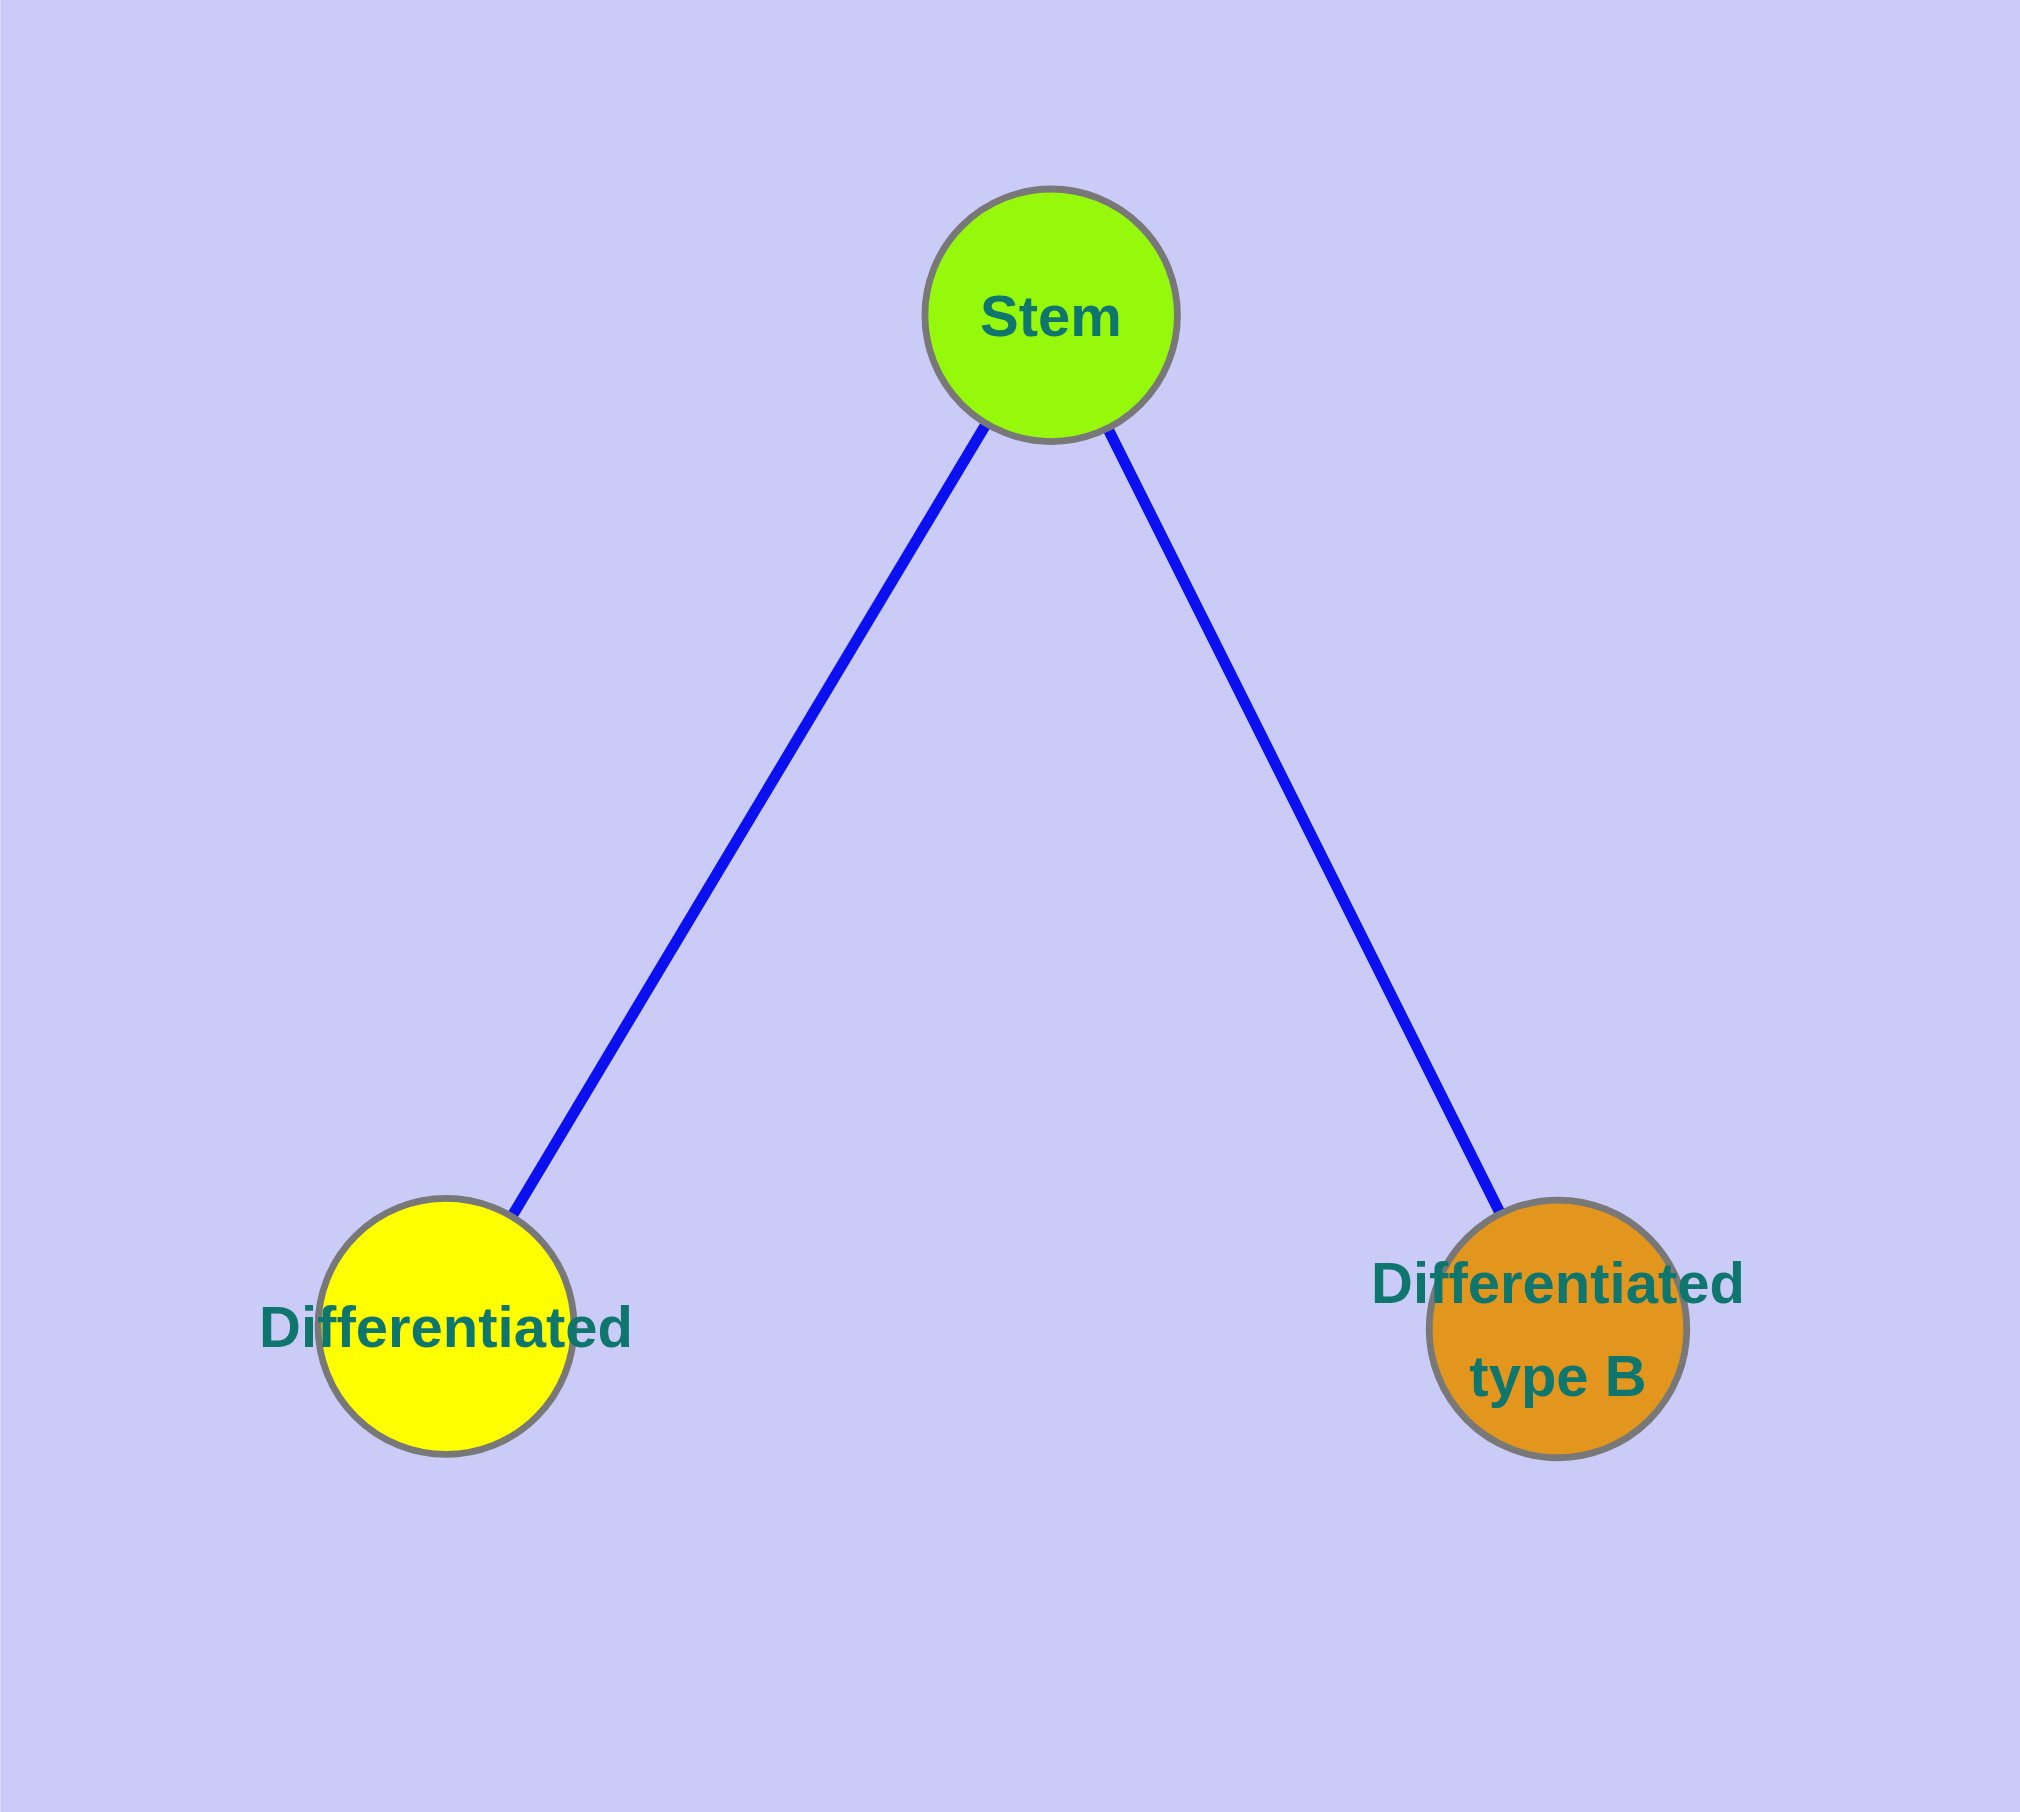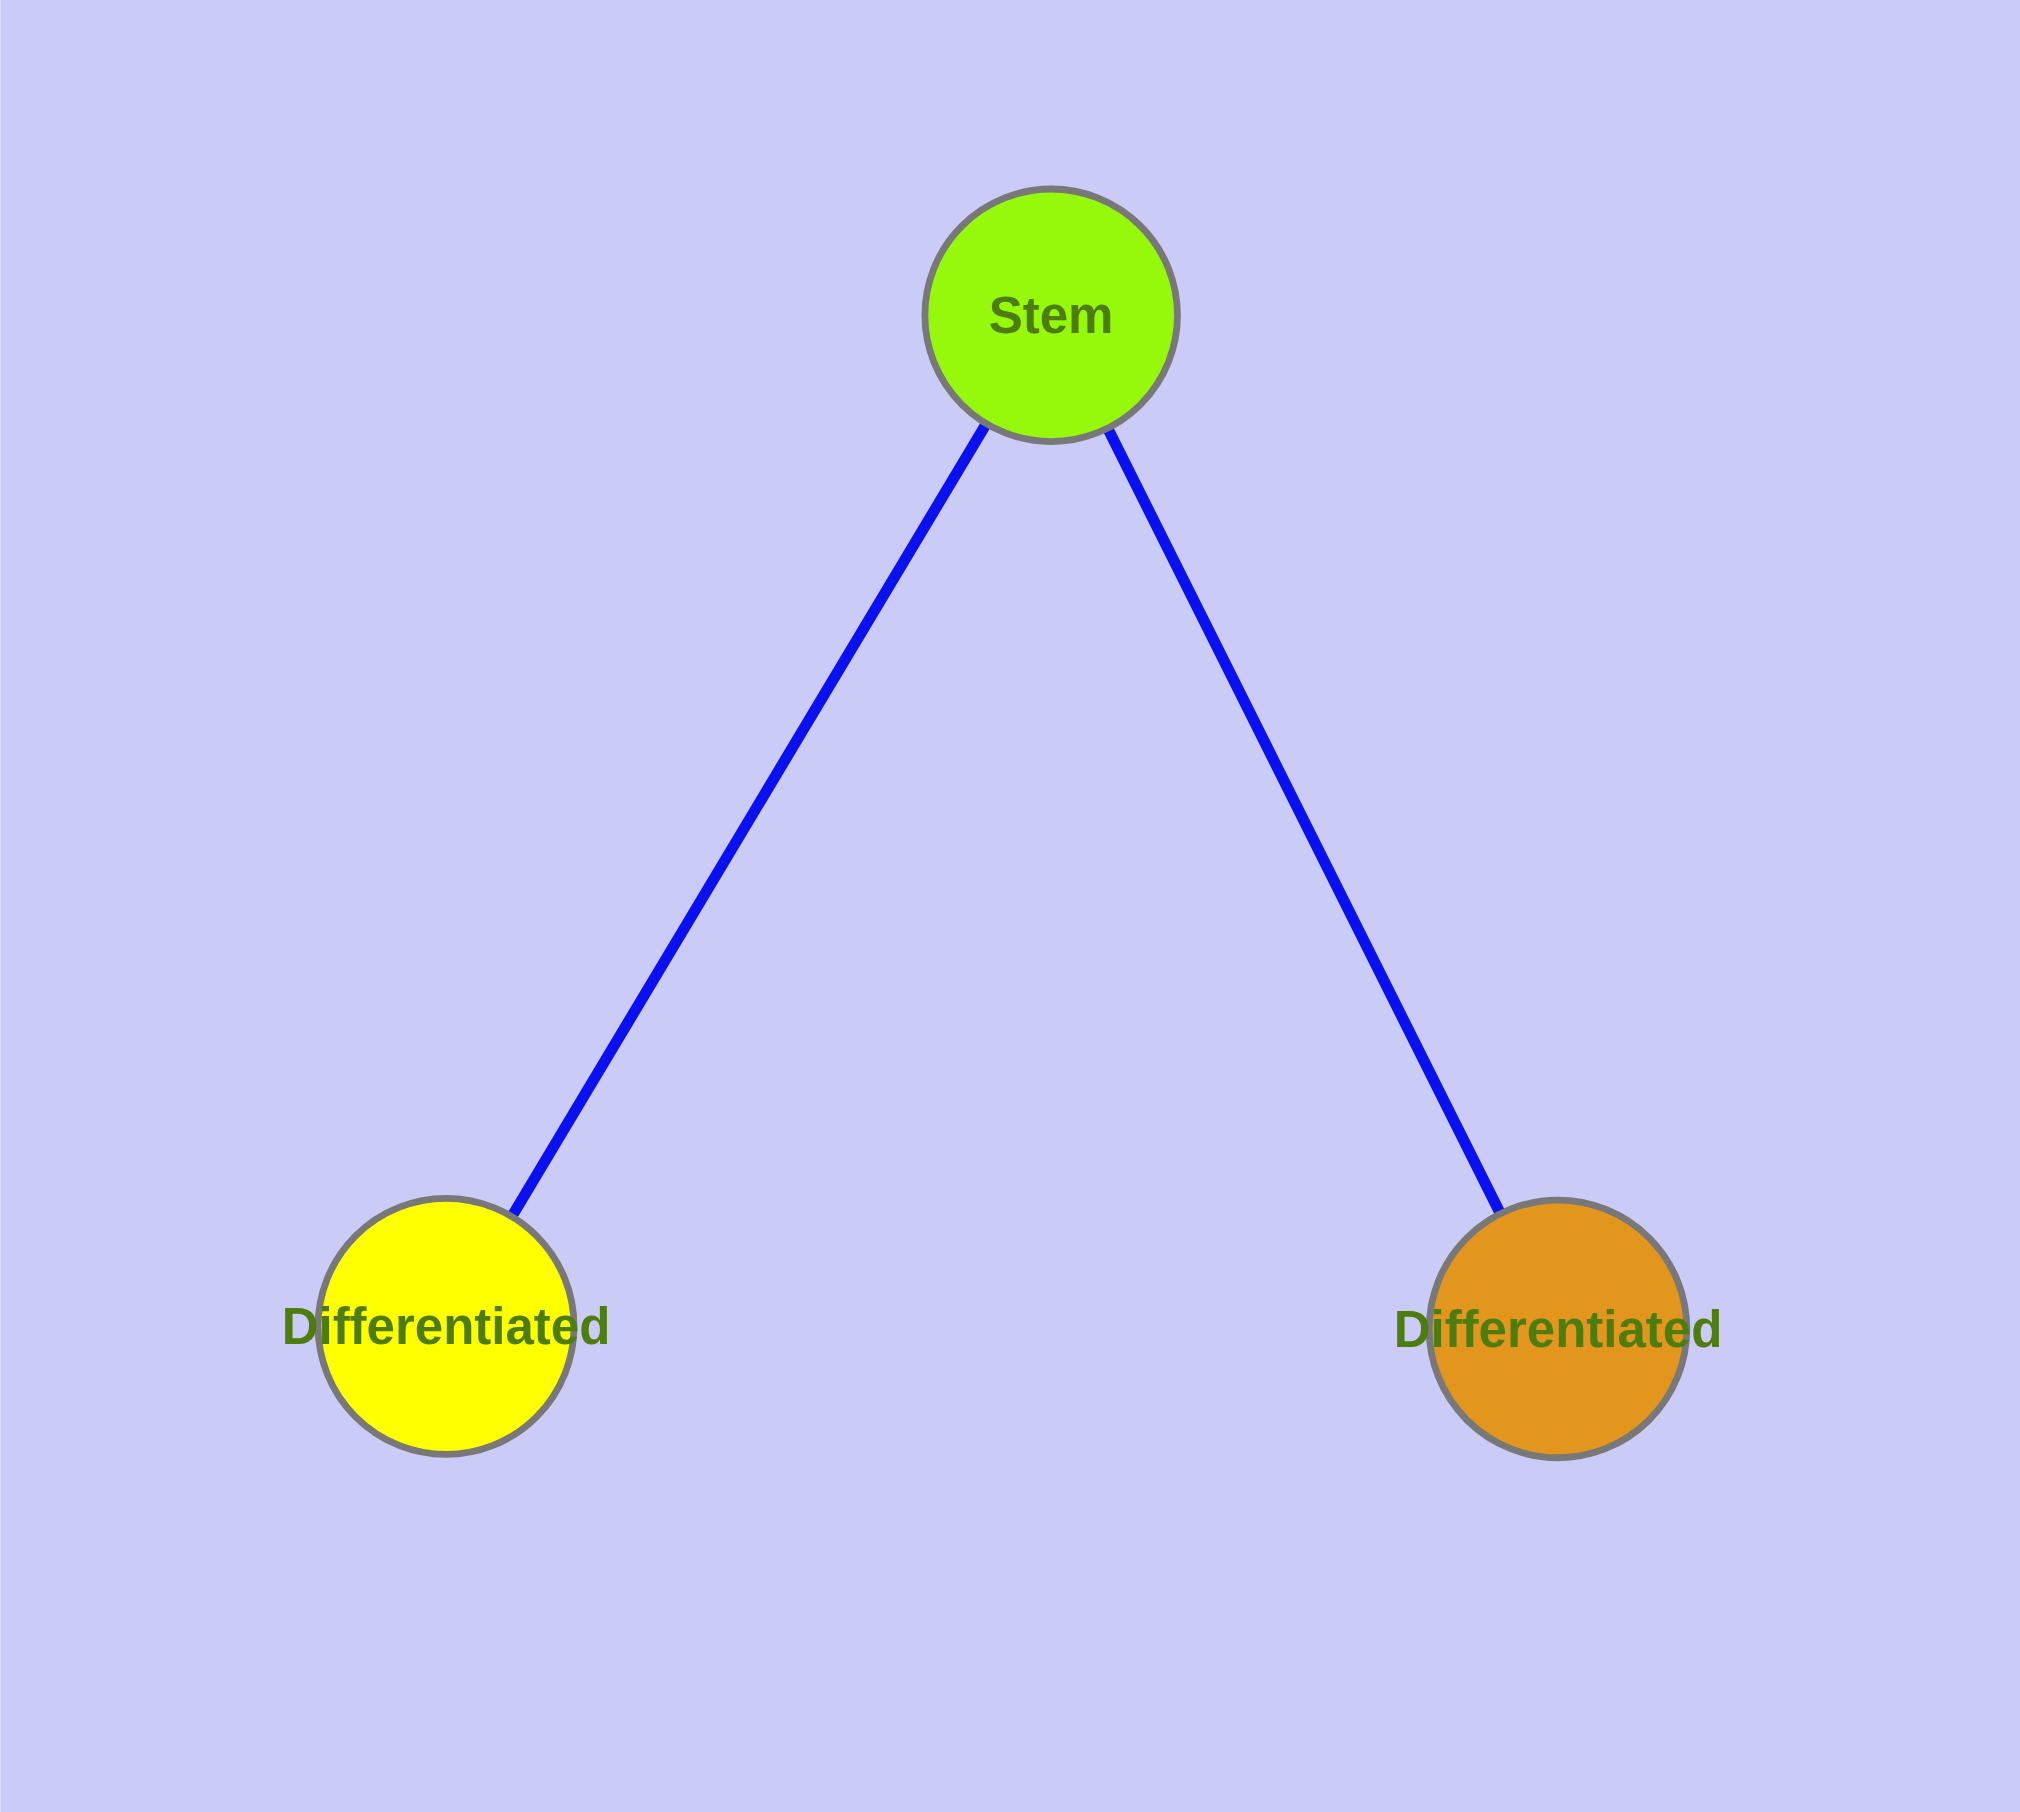--- a/index.html
+++ b/index.html
@@ -17,23 +17,23 @@
   .stage svg {
     position: absolute;
     left: 0;
     top: 0;
     display: block;
   }
   .node-label {
     position: absolute;
     transform: translate(-50%, -50%);
     text-align: center;
-    color: #4d7c0f;
+    color: #0f766e;
     font-weight: bold;
-    font-size: 51px;
+    font-size: 58px;
     line-height: 93px;
     white-space: nowrap;
     letter-spacing: 0px;
   }
   .node-label span {
     display: block;
   }
 </style>
 </head>
 <body>
@@ -57,16 +57,17 @@
   <div class="node-label" style="left:1051px; top:315px;">
     <span>Stem</span>
   </div>
 
   <div class="node-label" style="left:446px; top:1326px;">
     <span>Differentiated</span>
   </div>
 
   <div class="node-label" style="left:1558px; top:1329px;">
     <span>Differentiated</span>
+    <span>type B</span>
   </div>
 
 </div>
 
 
 </body></html>

